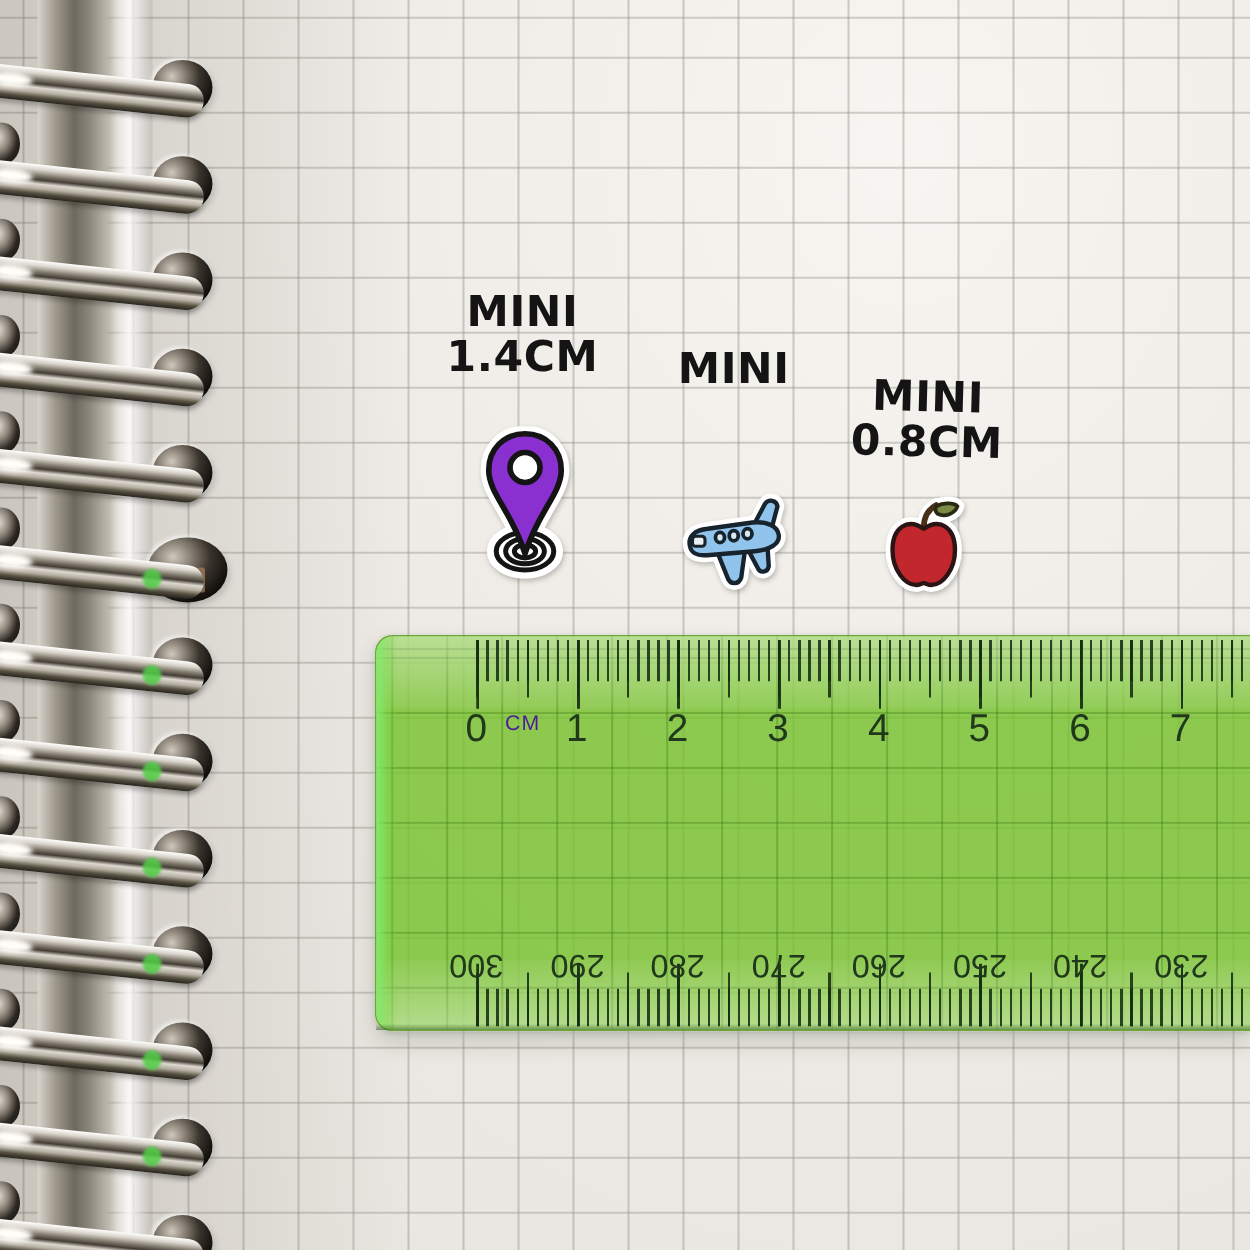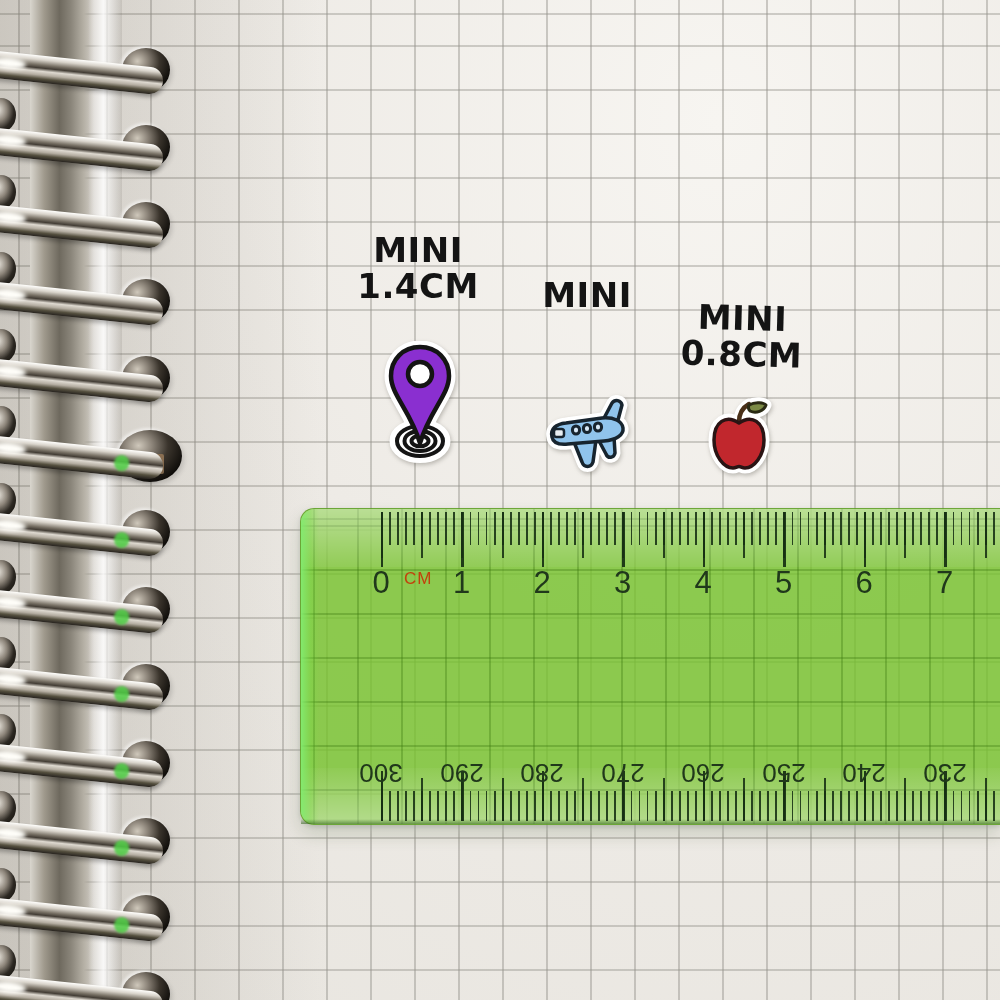--- a/index.html
+++ b/index.html
@@ -106,21 +106,21 @@
   .num-top{
     position:absolute;top:56px;width:44px;text-align:center;
     font-family:"Liberation Sans",sans-serif;font-size:31px;font-weight:400;color:#20381b;
   }
   .num-bottom{
     position:absolute;bottom:36px;width:60px;text-align:center;transform:rotate(180deg);
     font-family:"Liberation Sans",sans-serif;font-size:26px;font-weight:400;color:#20381b;
   }
   .cm-unit{
     position:absolute;left:103px;top:60px;
-    font-family:"Liberation Sans",sans-serif;font-size:17px;color:#c2410c;letter-spacing:1px;
+    font-family:"Liberation Sans",sans-serif;font-size:17px;color:#4c1d95;letter-spacing:1px;
   }
 </style>
 </head>
 <body>
 
 <div class="photo">
 
   <div class="paper"></div>
   <div class="paper-shade"></div>
 

